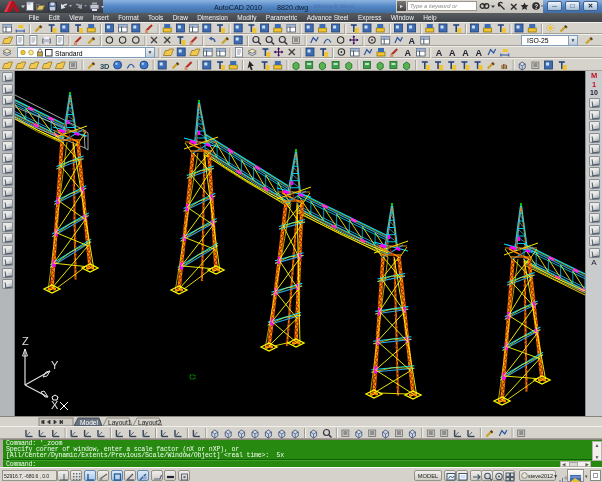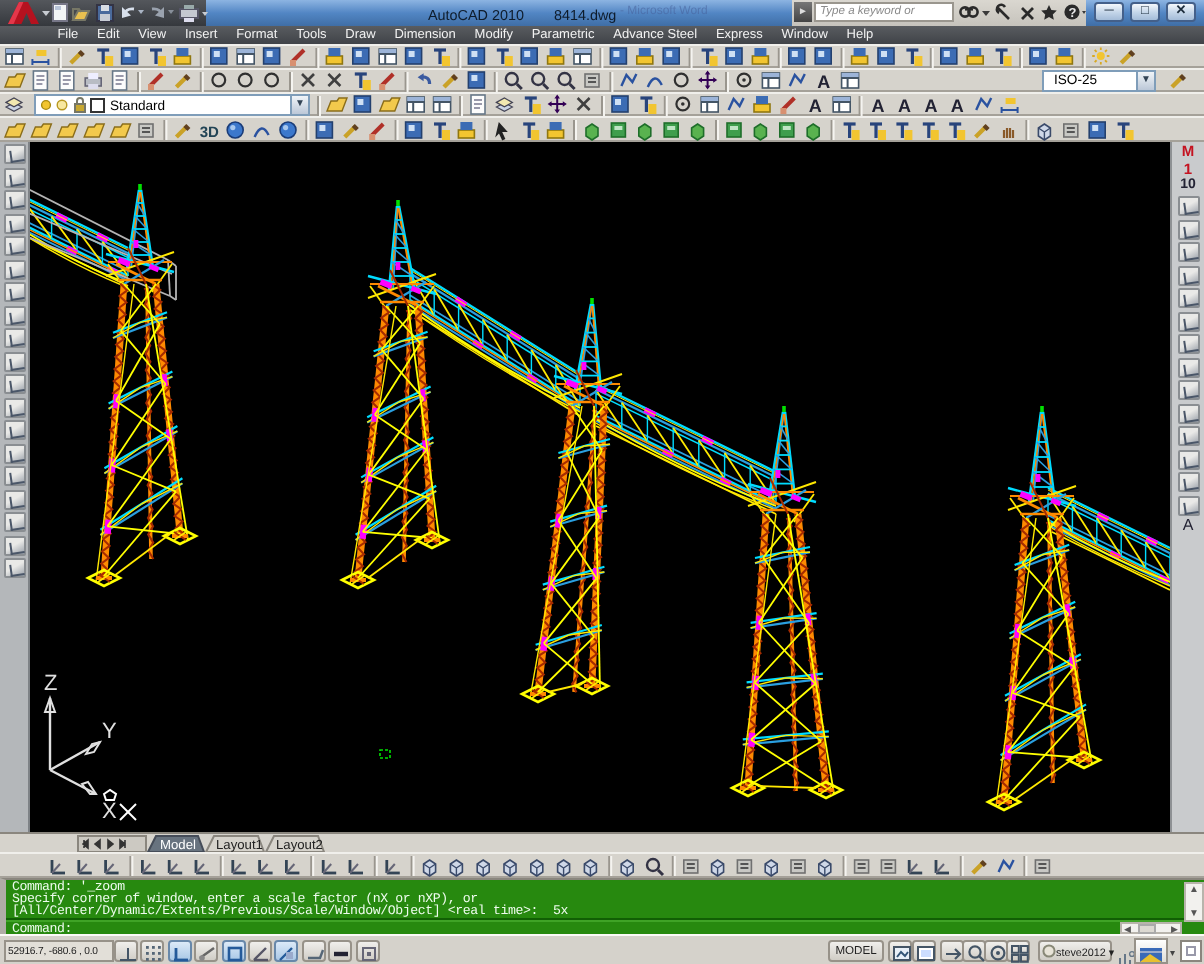--- a/index.html
+++ b/index.html
@@ -48,21 +48,21 @@
       <polygon points="43,4 46,4 44.5,6" fill="#aab4c4"></polygon>
       <path d="M55 6.5 q-1 -3.5 -5 -3" stroke="#9aa2ae" fill="none" stroke-width="1.4"></path>
       <polygon points="56,2.5 56,8 51.5,6.8" fill="#9aa2ae"></polygon>
       <polygon points="58,4 61,4 59.5,6" fill="#888f9a"></polygon>
       <rect x="64" y="3.5" width="9" height="4.5" fill="#c4c8d0" stroke="#556"></rect>
       <rect x="66" y="1.5" width="5" height="2" fill="#9aa"></rect>
       <rect x="66" y="8" width="5" height="2" fill="#dde"></rect>
       <polygon points="75,5 78,5 76.5,7" fill="#c8ccd2"></polygon>
     </svg>
 <div class="abs" style="left:214px;top:2.5px;font-size:7.2px;color:#0e1c2c">AutoCAD 2010</div>
-<div class="abs" style="left:277px;top:2.5px;font-size:7.2px;color:#0e1c2c">8414.dwg</div>
+<div class="abs" style="left:277px;top:2.5px;font-size:7.2px;color:#0e1c2c">8820.dwg</div>
 <div class="abs" style="left:310px;top:3px;font-size:6px;color:#46609a;opacity:0.55">- Microsoft Word</div>
 <div class="abs" style="left:396px;top:0;width:147px;height:13px;background:linear-gradient(180deg,#dad7d0,#c6c3bc)"></div>
 <div class="abs" style="left:397px;top:1px;width:9px;height:10px;background:linear-gradient(180deg,#777,#444);color:#ddd;font-size:5px;text-align:center;line-height:10px">►</div>
 <div class="abs" style="left:407px;top:1px;width:70px;height:10px;background:#fff;border:1px solid #9a968e;font-size:5.8px;font-style:italic;color:#8a8a8a;line-height:8px;padding-left:2px;overflow:hidden">Type a keyword or phrase</div>
 <svg class="abs" style="left:478px;top:1px" width="65" height="11">
 <circle cx="4.5" cy="5" r="2.3" fill="none" stroke="#2a2a2a" stroke-width="1.3"></circle>
       <circle cx="8.5" cy="5" r="2.3" fill="none" stroke="#2a2a2a" stroke-width="1.3"></circle>
       <line x1="4.5" y1="3.8" x2="8.5" y2="3.8" stroke="#2a2a2a"></line>
 <polygon points="13,4.5 17,4.5 15,7" fill="#3a3a3a"></polygon>
 <path d="M21 3 l5.5 5.5 M21.5 5.5 a2.2 2.2 0 1 1 3 -3" stroke="#2a2a2a" stroke-width="1.3" fill="none"></path>

